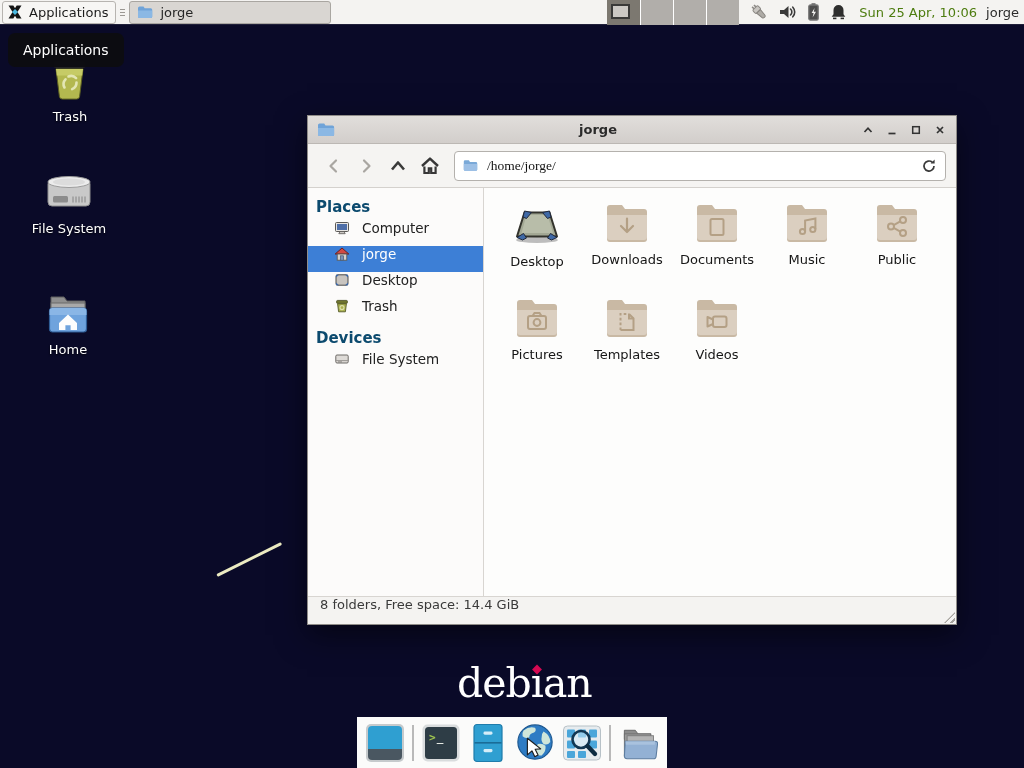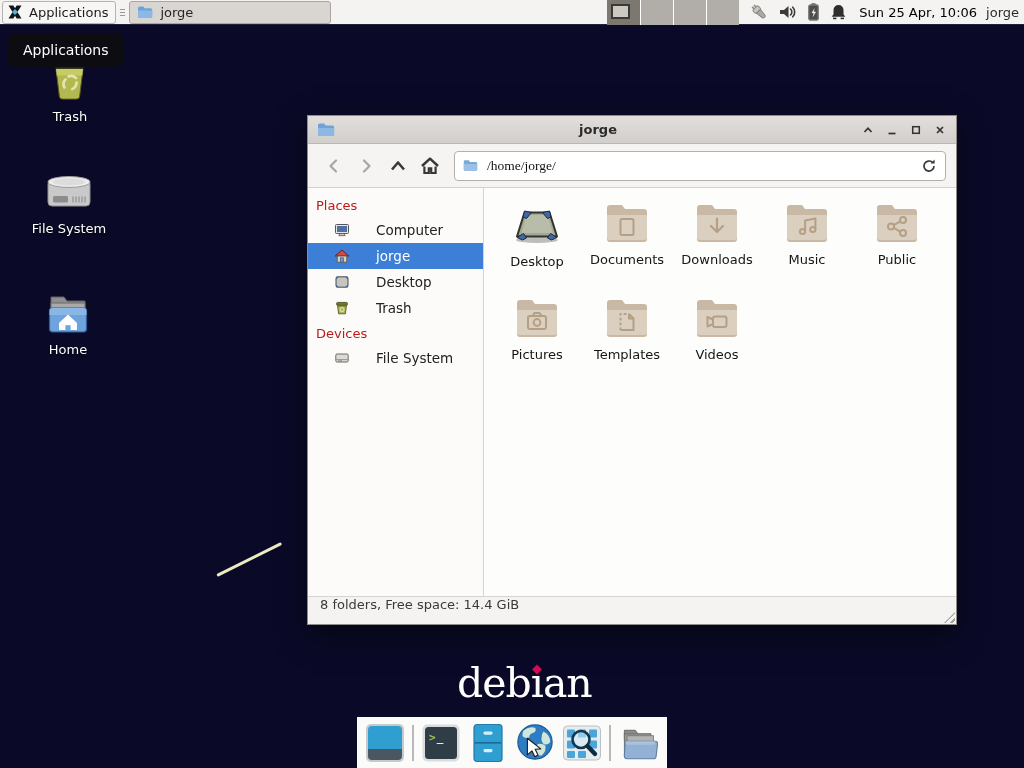--- a/index.html
+++ b/index.html
@@ -17,21 +17,21 @@
   .handle i{display:block;width:5px;height:1px;background:#9b9893}
   .task-btn{display:flex;align-items:center;gap:7px;width:186px;height:21px;padding:0 7px;
             background:#d9d6d2;border:1px solid #a9a6a1;border-radius:3px}
   .task-btn span.lbl{font-size:13px;color:#262626}
   .pager{margin-left:auto;display:flex;height:25px}
   .ws{width:33px;height:25px;background:#b1aeaa;border-left:1px solid #fff;box-sizing:border-box}
   .ws:first-child{border-left:none}
   .ws.active{background:#7c7870}
   .ws.active .mini{margin:4px 0 0 4px;width:19px;height:15px;background:#ccc9c4;border:2px solid #3a3a38;box-sizing:border-box}
   .tray{display:flex;align-items:center;gap:9px;margin-left:10px}
-  .clock{font-size:13px;color:#000000;margin-left:12px;white-space:nowrap}
+  .clock{font-size:13px;color:#4d7c0f;margin-left:12px;white-space:nowrap}
   .puser{font-size:13px;color:#2c2c2c;margin-left:9px;margin-right:5px}
 
   
   .tooltip{position:absolute;left:8px;top:33px;background:rgba(13,13,17,.96);color:#fff;font-size:14px;
            padding:9px 15px;border-radius:7px;z-index:40}
 
   
   .desk-icon{position:absolute;width:100px;display:flex;flex-direction:column;align-items:center;z-index:5}
   .desk-icon .cap{margin-top:5px;font-size:13px;color:#fff;text-shadow:0 1px 2px rgba(0,0,0,.9)}
 
@@ -59,22 +59,22 @@
   .menu-item .mn{text-decoration:underline}
   .toolbar{height:43px;flex:0 0 43px;display:flex;align-items:center;background:#f5f4f2;
            border-bottom:1px solid #d4d1cd;padding:0 10px}
   .tbtn{width:32px;height:30px;display:flex;align-items:center;justify-content:center}
   .pathwrap{flex:1;height:30px;margin-left:8px;background:#fff;border:1px solid #b4b1ad;border-radius:4px;
             display:flex;align-items:center;padding:0 8px;gap:7px;box-sizing:border-box}
   .pathwrap input{border:none;outline:none;flex:1;font-size:13.5px;color:#121212;background:transparent;
                   font-family:Liberation Serif, serif}
   .wbody{flex:1;display:flex;min-height:0}
   .sidebar{width:176px;flex:0 0 176px;background:#fcfbfa;border-right:1px solid #d8d5d1;padding-top:5px;box-sizing:border-box}
-  .side-h{font-weight:normal;color:#b91c1c;padding:5px 8px 4px 8px;font-size:13px}
-  .side-item{display:flex;align-items:center;gap:26px;height:26px;padding-left:26px;font-size:13.5px;color:#222}
+  .side-h{font-weight:bold;color:#0c4a6e;padding:5px 8px 4px 8px;font-size:15px}
+  .side-item{display:flex;align-items:flex-start;gap:12px;height:26px;padding-left:26px;font-size:13.5px;color:#222}
   .side-item.selected{background:#3d7fd6;color:#fff}
   .main{flex:1;background:#fdfdfc;padding:12px 0 0 8px;display:flex;flex-wrap:wrap;align-content:flex-start;box-sizing:border-box}
   .file-item{width:90px;height:95px;display:flex;flex-direction:column;align-items:center;padding-top:3px;box-sizing:border-box}
   .flabel{margin-top:7px;font-size:13px;color:#161616;white-space:nowrap}
   .statusbar{height:27px;flex:0 0 27px;border-top:1px solid #d8d5d1;background:#f4f3f1;display:flex;align-items:flex-start;
              padding:0 12px;font-size:13px;color:#3a3a3a;position:relative}
   .grip{position:absolute;right:1px;bottom:1px;width:11px;height:11px;
         background:repeating-linear-gradient(135deg,transparent 0 3px,#a6a39e 3px 4.5px);
         clip-path:polygon(100% 0,100% 100%,0 100%)}
 
@@ -344,36 +344,36 @@
           <path d="M4 34.5 l6.5-4 3 4.5 -4 2 Z" fill="#3f69a6" stroke="#20283b" stroke-width="1"></path>
           <path d="M44 34.5 l-6.5-4 -3 4.5 4 2 Z" fill="#3f69a6" stroke="#20283b" stroke-width="1"></path>
         </svg>
         <span class="flabel">Desktop</span>
       </div>
 
       <div class="file-item">
         <svg width="48" height="42" viewBox="0 0 48 42">
           <path d="M4 5 a3 3 0 0 1 3-3 h12 l3 4 h19 a3 3 0 0 1 3 3 v27 a3 3 0 0 1-3 3 H7 a3 3 0 0 1-3-3 Z" fill="#c9b9a4"></path>
           <path d="M4 12 h40 v22 a3 3 0 0 1-3 3 H7 a3 3 0 0 1-3-3 Z" fill="#dbcfc0"></path>
+          <g fill="none" stroke="#b4a085" stroke-width="2.2" stroke-linecap="round" stroke-linejoin="round">
+            <path d="M24 15.5 v13 M18 23 l6 6 6-6"></path>
+          </g>
+        </svg>
+        <span class="flabel">Downloads</span>
+      </div>
+
+      <div class="file-item">
+        <svg width="48" height="42" viewBox="0 0 48 42">
+          <path d="M4 5 a3 3 0 0 1 3-3 h12 l3 4 h19 a3 3 0 0 1 3 3 v27 a3 3 0 0 1-3 3 H7 a3 3 0 0 1-3-3 Z" fill="#c9b9a4"></path>
+          <path d="M4 12 h40 v22 a3 3 0 0 1-3 3 H7 a3 3 0 0 1-3-3 Z" fill="#dbcfc0"></path>
           <g fill="none" stroke="#b4a085" stroke-width="2">
             <rect x="17.5" y="16" width="13" height="16" rx="1.5"></rect>
           </g>
         </svg>
         <span class="flabel">Documents</span>
-      </div>
-
-      <div class="file-item">
-        <svg width="48" height="42" viewBox="0 0 48 42">
-          <path d="M4 5 a3 3 0 0 1 3-3 h12 l3 4 h19 a3 3 0 0 1 3 3 v27 a3 3 0 0 1-3 3 H7 a3 3 0 0 1-3-3 Z" fill="#c9b9a4"></path>
-          <path d="M4 12 h40 v22 a3 3 0 0 1-3 3 H7 a3 3 0 0 1-3-3 Z" fill="#dbcfc0"></path>
-          <g fill="none" stroke="#b4a085" stroke-width="2.2" stroke-linecap="round" stroke-linejoin="round">
-            <path d="M24 15.5 v13 M18 23 l6 6 6-6"></path>
-          </g>
-        </svg>
-        <span class="flabel">Downloads</span>
       </div>
 
       <div class="file-item">
         <svg width="48" height="42" viewBox="0 0 48 42">
           <path d="M4 5 a3 3 0 0 1 3-3 h12 l3 4 h19 a3 3 0 0 1 3 3 v27 a3 3 0 0 1-3 3 H7 a3 3 0 0 1-3-3 Z" fill="#c9b9a4"></path>
           <path d="M4 12 h40 v22 a3 3 0 0 1-3 3 H7 a3 3 0 0 1-3-3 Z" fill="#dbcfc0"></path>
           <g fill="none" stroke="#b4a085" stroke-width="2">
             <circle cx="19.5" cy="28.5" r="2.6"></circle>
             <circle cx="29.8" cy="26.5" r="2.6"></circle>
             <path d="M22.1 28.3 V17.5 l10.3-2 v10.8"></path>

